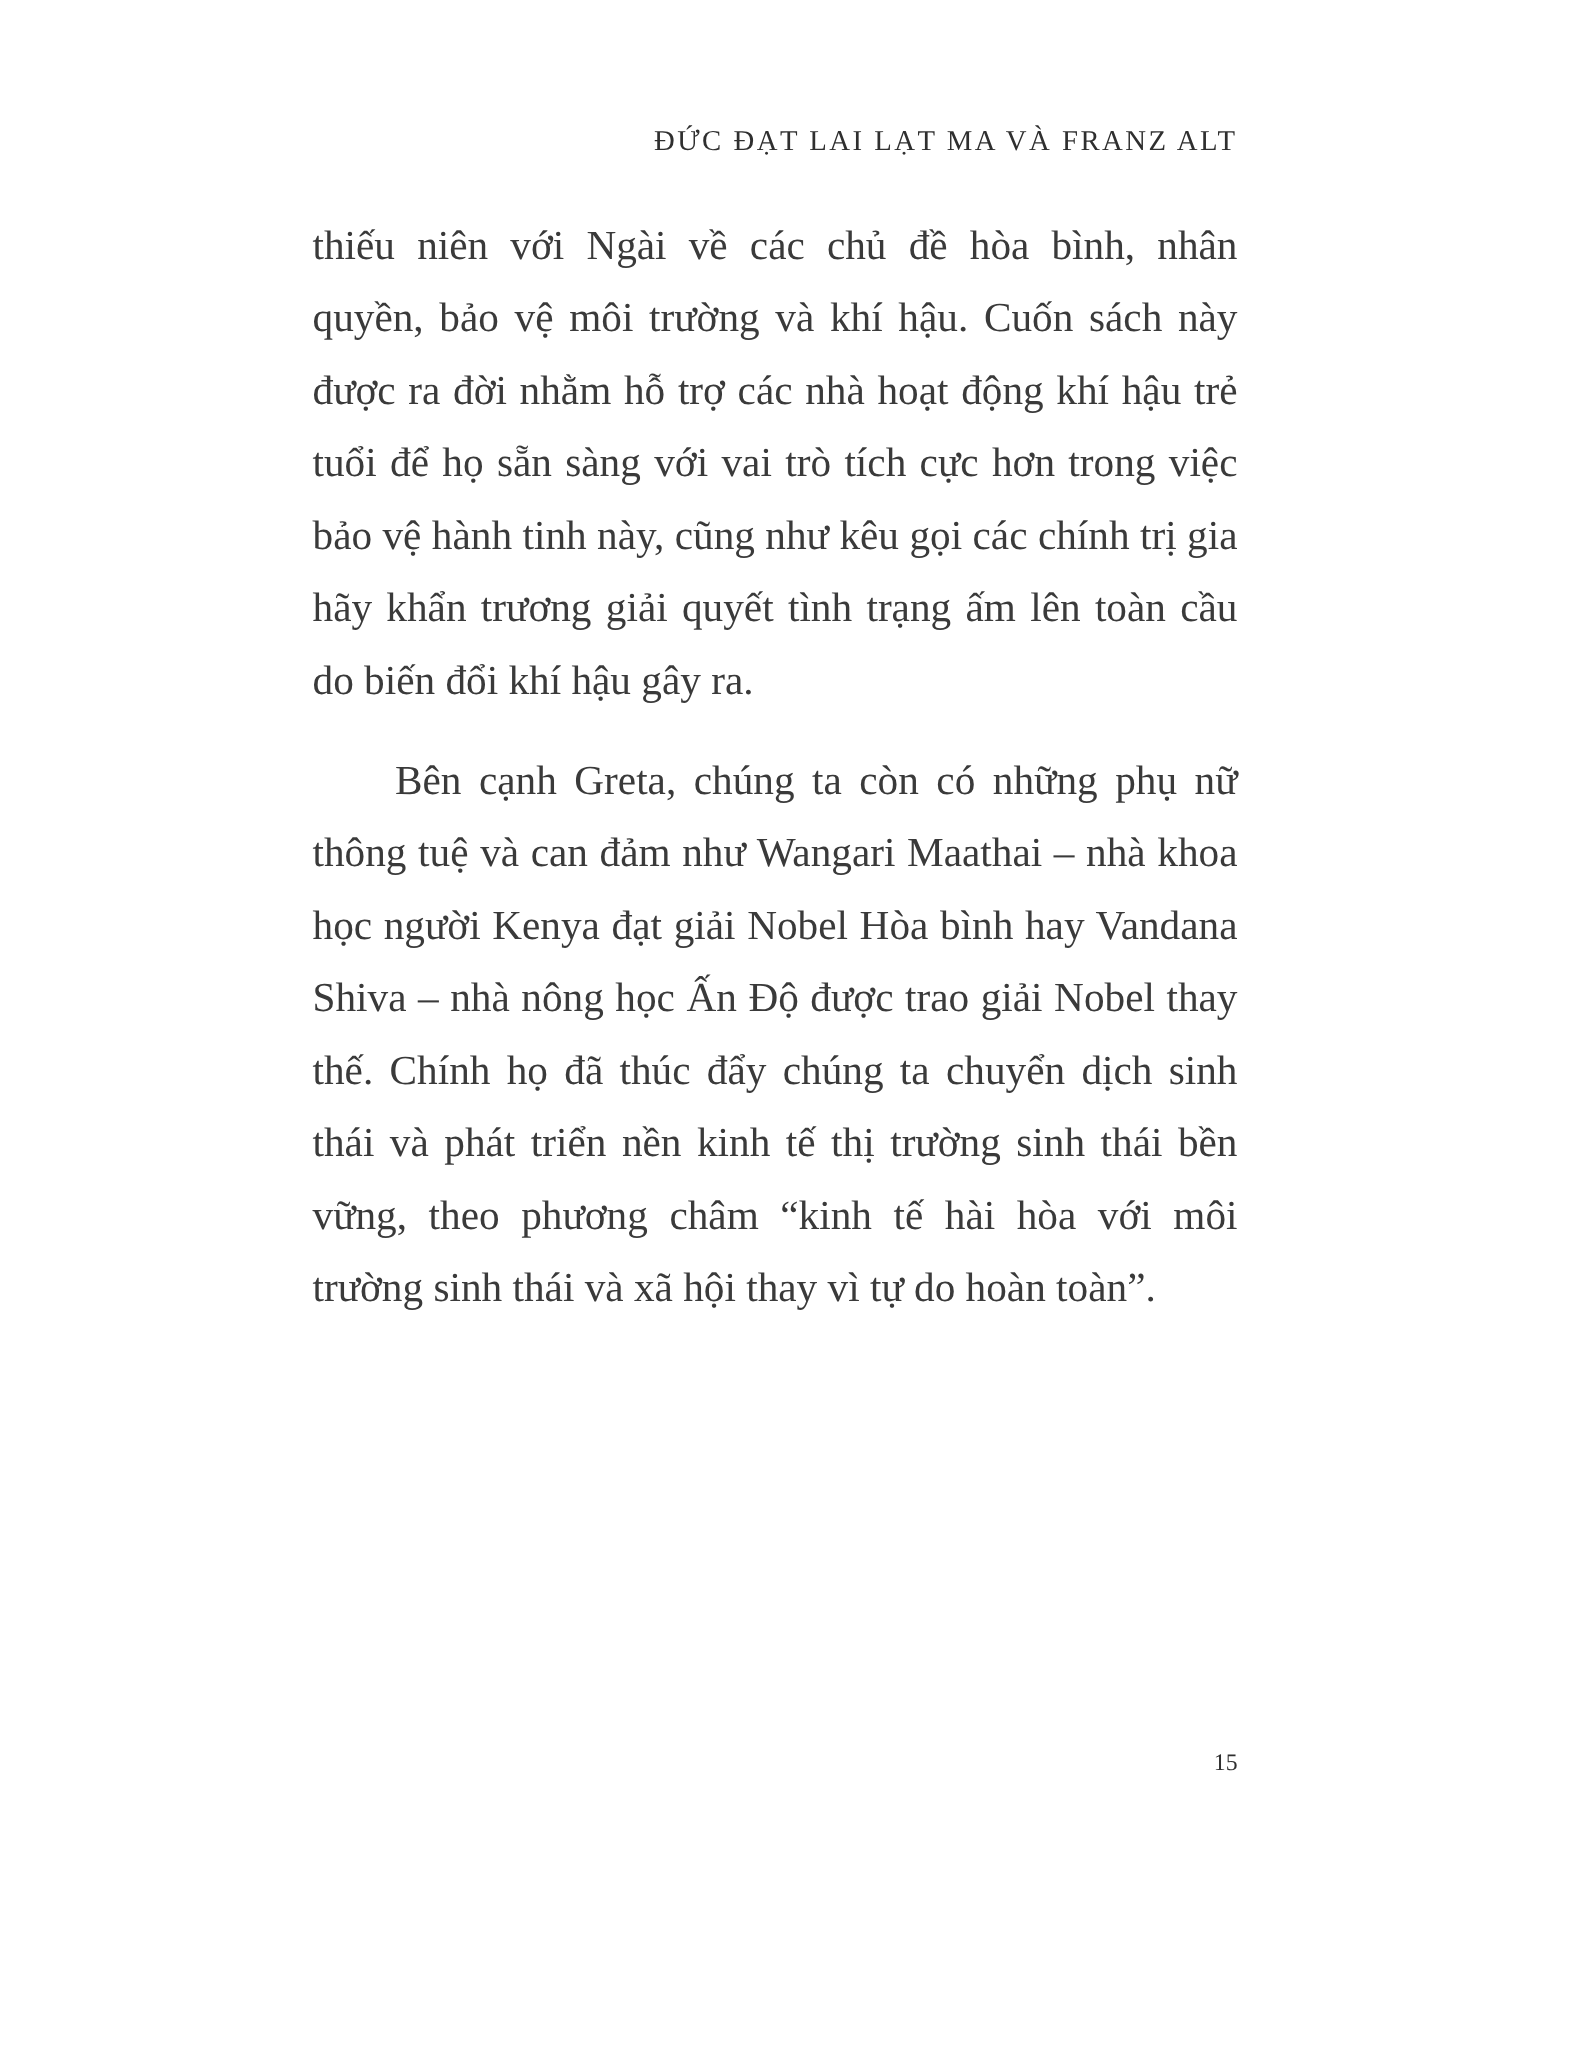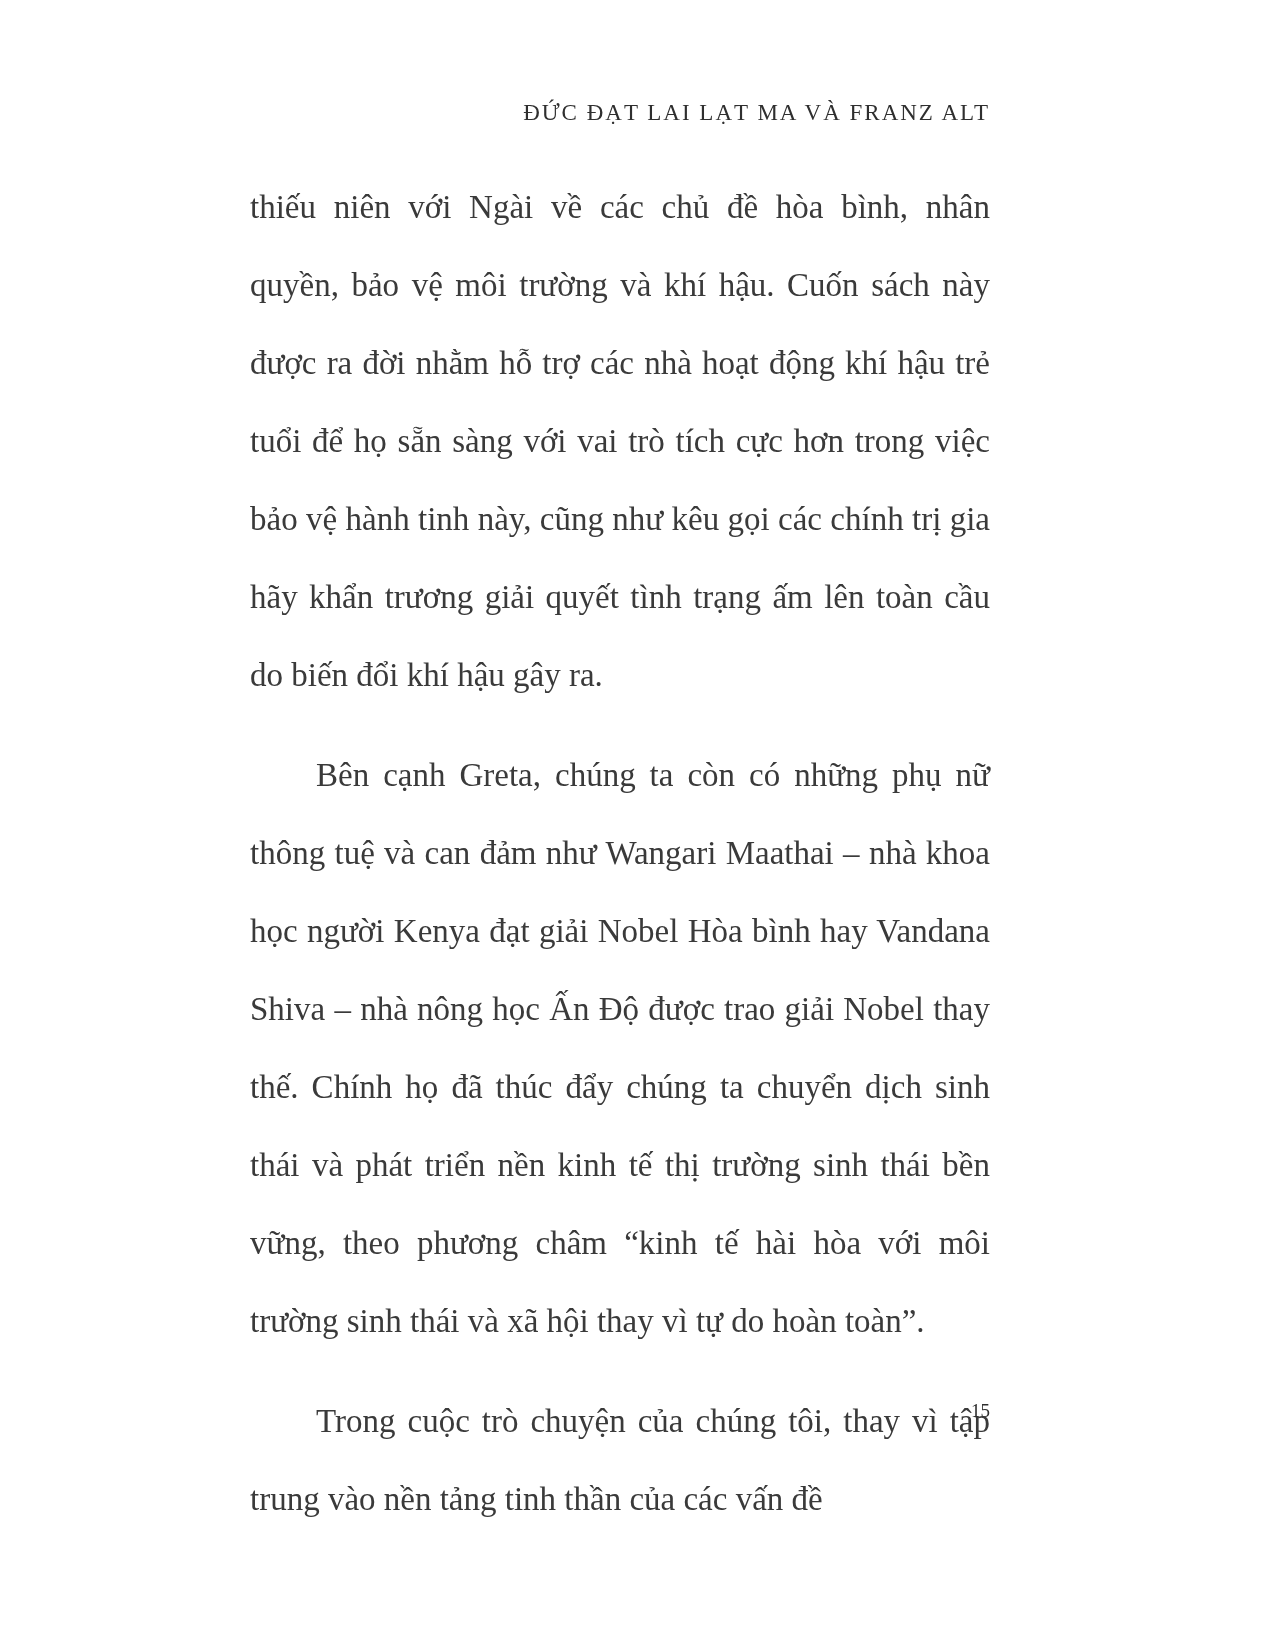--- a/index.html
+++ b/index.html
@@ -29,21 +29,21 @@
   }
   .text-block {
     position: absolute;
     top: 168px;
     left: 250px;
     width: 740px;
   }
   .text-block p {
     margin: 0 0 22px 0;
     font-size: 33px;
-    line-height: 78px;
+    line-height: 58px;
     text-align: justify;
     color: #3a3a3a;
   }
   .text-block p.indented {
     text-indent: 66px;
   }
   .page-number {
     position: absolute;
     top: 1400px;
     left: 250px;
@@ -55,17 +55,16 @@
 </style>
 </head>
 <body>
 
 <div class="page">
   <div class="running-head">ĐỨC ĐẠT LAI LẠT MA VÀ FRANZ ALT</div>
 
   <div class="text-block">
     <p>thiếu niên với Ngài về các chủ đề hòa bình, nhân quyền, bảo vệ môi trường và khí hậu. Cuốn sách này được ra đời nhằm hỗ trợ các nhà hoạt động khí hậu trẻ tuổi để họ sẵn sàng với vai trò tích cực hơn trong việc bảo vệ hành tinh này, cũng như kêu gọi các chính trị gia hãy khẩn trương giải quyết tình trạng ấm lên toàn cầu do biến đổi khí hậu gây ra.</p>
     <p class="indented">Bên cạnh Greta, chúng ta còn có những phụ nữ thông tuệ và can đảm như Wangari Maathai – nhà khoa học người Kenya đạt giải Nobel Hòa bình hay Vandana Shiva – nhà nông học Ấn Độ được trao giải Nobel thay thế. Chính họ đã thúc đẩy chúng ta chuyển dịch sinh thái và phát triển nền kinh tế thị trường sinh thái bền vững, theo phương châm “kinh tế hài hòa với môi trường sinh thái và xã hội thay vì tự do hoàn toàn”.</p>
-    <p class="indented">Trong cuộc trò chuyện của chúng tôi, thay vì tập trung vào nền tảng tinh thần của các vấn đề</p>
   </div>
 
   <div class="page-number">15</div>
 </div>
 
 </body></html>

